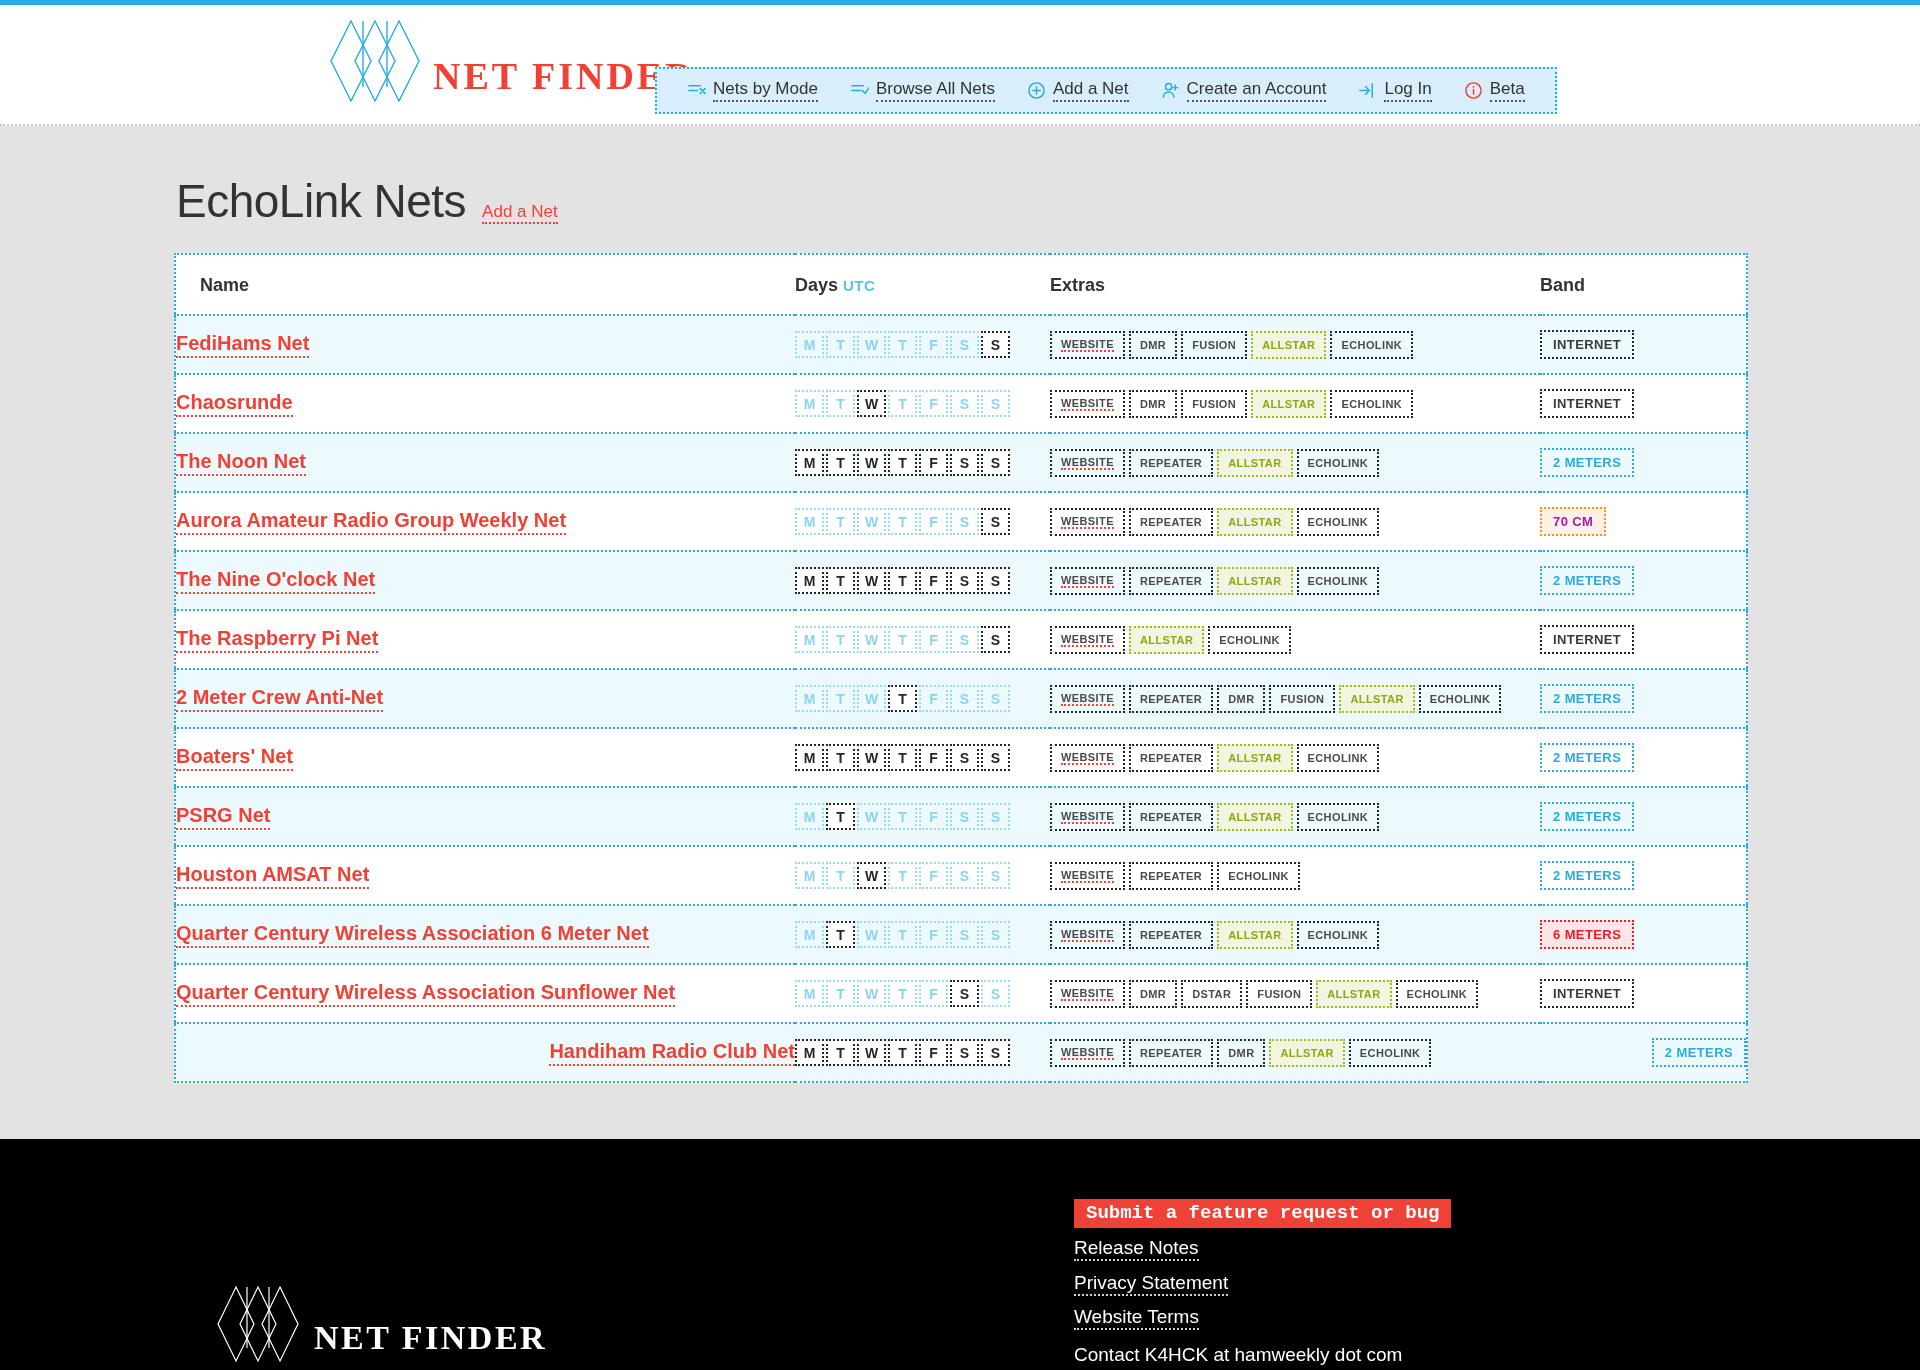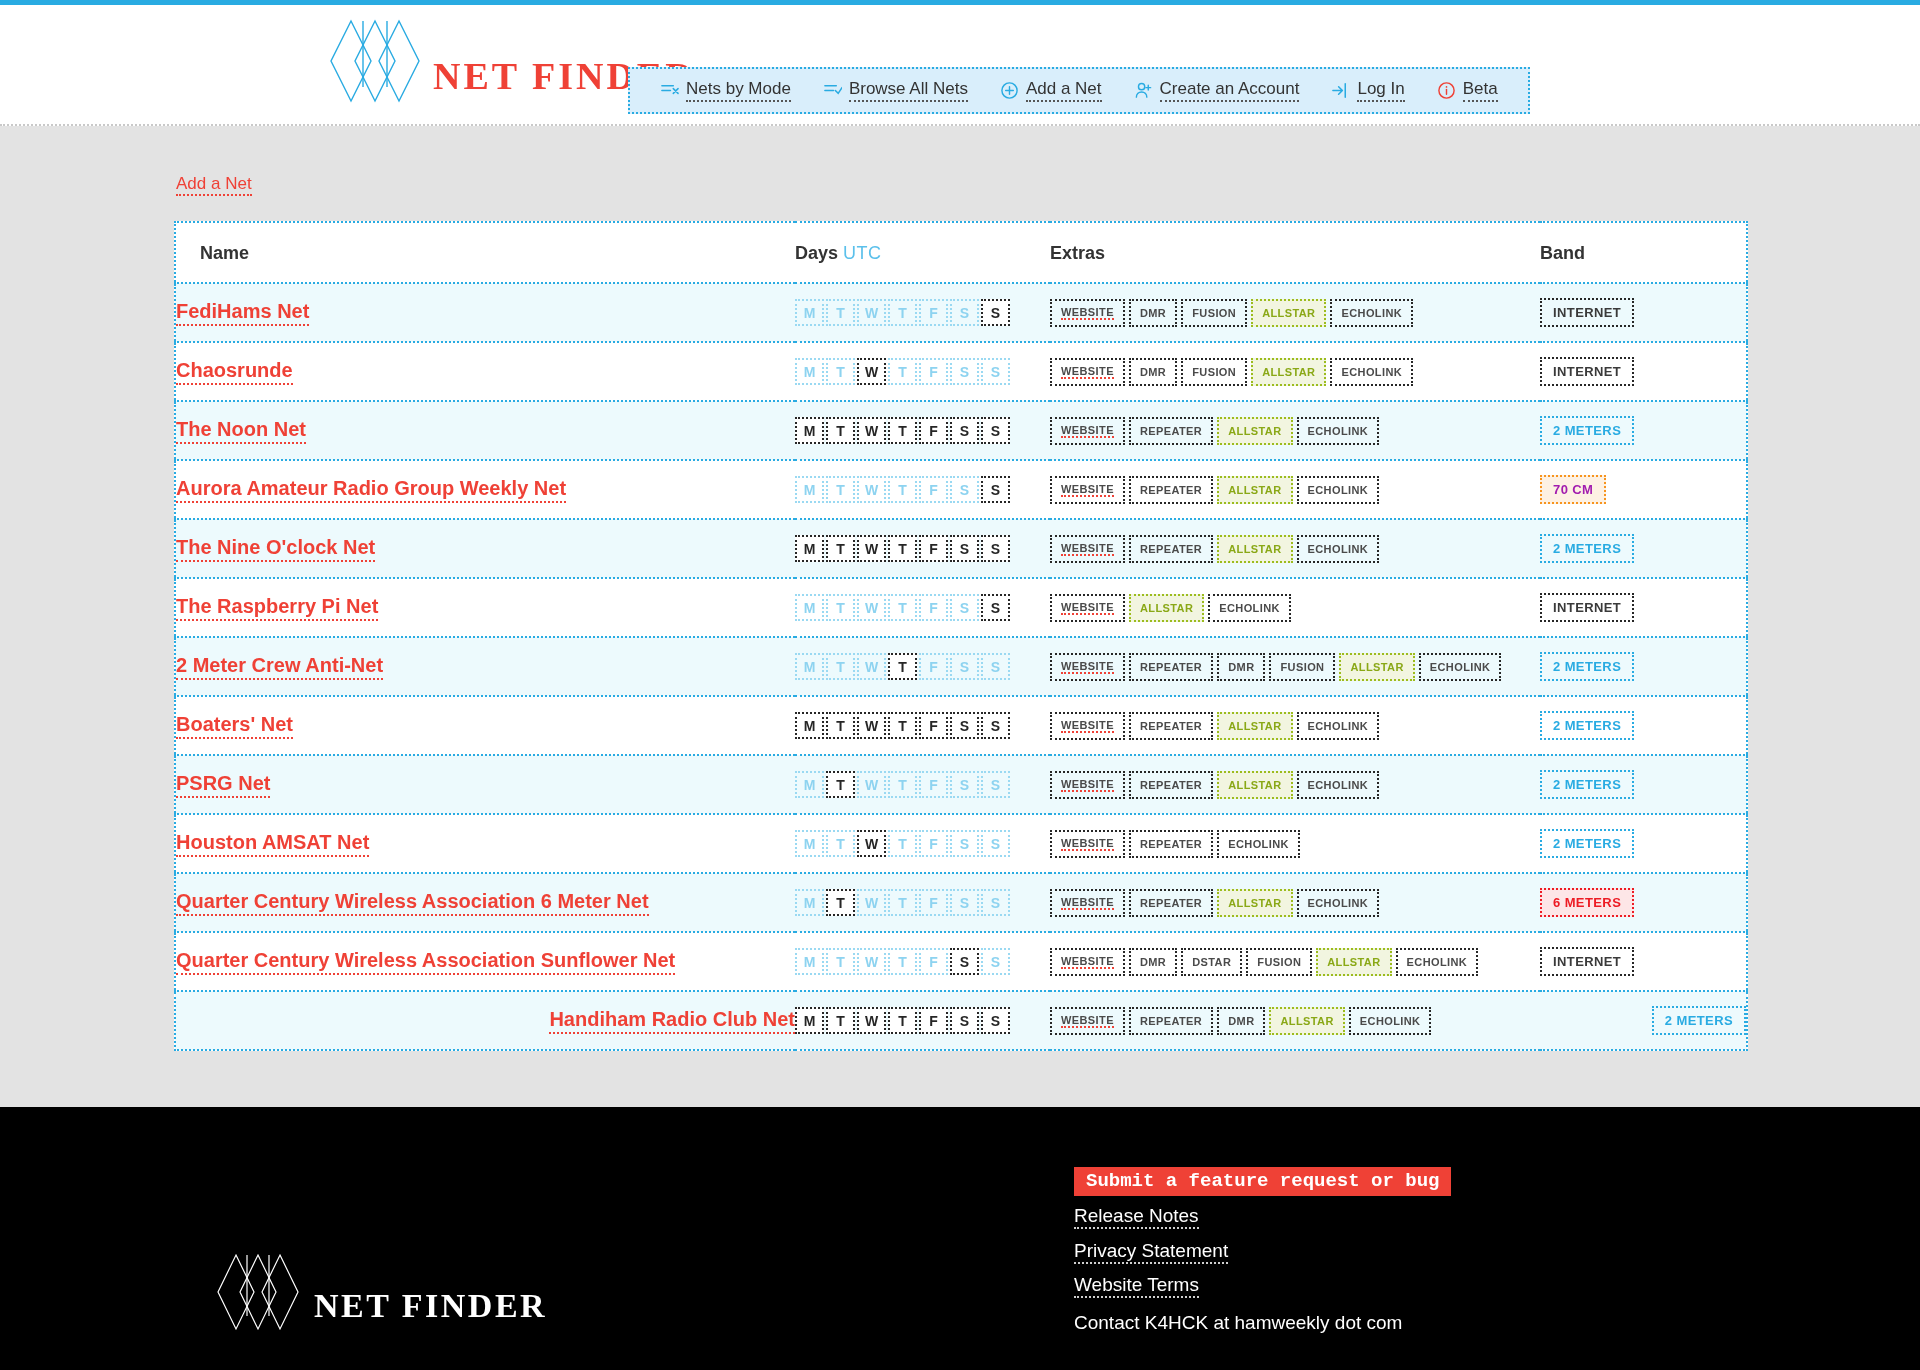--- a/index.html
+++ b/index.html
@@ -47,21 +47,21 @@
     font-weight: bold;
     letter-spacing: 3px;
     color: #ef4136;
     line-height: 1;
     padding-bottom: 14px;
     white-space: nowrap;
   }
 
   .main-nav {
     position: absolute;
-    left: 628px;
+    left: 655px;
     top: 62px;
     background: #d9eefb;
     border: 2px dotted #29abe2;
     padding: 7px 14px;
     display: flex;
     align-items: center;
     gap: 0px;
   }
   .nav-item {
     display: flex;
@@ -122,22 +122,22 @@
     font-weight: bold;
     color: #333333;
     padding: 20px 0 18px 24px;
     background: #ffffff;
     border-bottom: 2px dotted #29abe2;
   }
   .nets-table thead th.th-days   { padding-left: 0; }
   .nets-table thead th.th-extras { padding-left: 0; }
   .nets-table thead th.th-band   { padding-left: 0; }
   .utc-tag {
-    font-size: 18px;
-    font-weight: normal;
+    font-size: 15px;
+    font-weight: bold;
     color: #5bc0eb;
     letter-spacing: 0.5px;
     margin-left: 5px;
   }
 
   .col-name   { width: 620px; }
   .col-days   { width: 255px; }
   .col-extras { width: 490px; }
   .col-band   { width: 207px; }
 
@@ -380,20 +380,21 @@
       <span class="nav-label">Beta</span>
     </div>
 
   </nav>
 </header>
 
 <main class="page-body">
   <div class="container">
 
     <div class="page-head">
+      <h1 class="page-title">EchoLink Nets</h1>
       <span class="page-head-link">Add a Net</span>
     </div>
 
     <table class="nets-table">
       <colgroup>
         <col class="col-name">
           <col class="col-days">
           <col class="col-extras">
           <col class="col-band">
       </colgroup>

